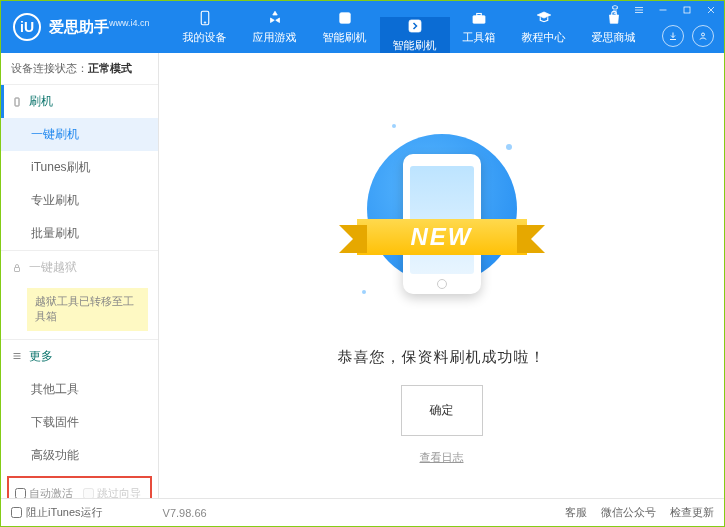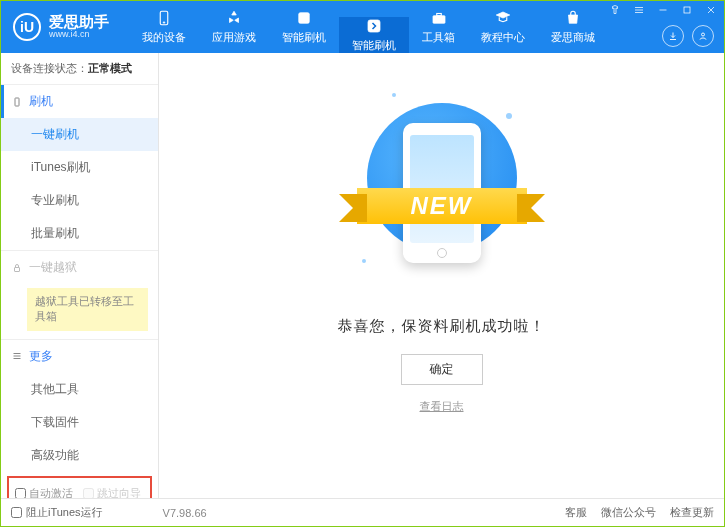--- a/index.html
+++ b/index.html
@@ -2,21 +2,21 @@
 <html><head>
 <meta charset="utf-8">
 <style>
 * { margin: 0; padding: 0; box-sizing: border-box; font-family: "Microsoft YaHei", Arial, sans-serif; }
 body { background: #f5f5f5; }
 .app { width: 725px; height: 527px; background: #fff; display: flex; flex-direction: column; border: 1px solid #84cc16; }
 
 .header { background: #1d86ee; color: #fff; display: flex; align-items: center; height: 52px; position: relative; }
 .logo-area { display: flex; align-items: center; padding: 0 12px; gap: 8px; }
 .logo-circle { width: 28px; height: 28px; border: 2px solid #fff; border-radius: 50%; display: flex; align-items: center; justify-content: center; font-weight: bold; font-size: 14px; }
-.logo-text { display: flex; flex-direction: column; line-height: 1.1; }
+.logo-text { display: flex; line-height: 1.1; }
 .logo-name { font-size: 15px; font-weight: bold; }
 .logo-url { font-size: 9px; opacity: 0.85; }
 
 .nav-tabs { display: flex; height: 100%; margin-left: 8px; }
 .nav-tab { display: flex; flex-direction: column; align-items: center; justify-content: center; padding: 0 13px; font-size: 11px; cursor: pointer; gap: 3px; }
 .nav-tab.active { background: #0b6cd4; margin-top: 16px; }
 .nav-icon { width: 18px; height: 18px; display: flex; align-items: center; justify-content: center; }
 .nav-icon svg { width: 18px; height: 18px; fill: #fff; stroke: #fff; }
 
 .window-controls { position: absolute; top: 2px; right: 4px; display: flex; gap: 6px; align-items: center; }
@@ -27,50 +27,50 @@
 .hdr-icon { width: 22px; height: 22px; border: 1.5px solid rgba(255,255,255,0.7); border-radius: 50%; display: flex; align-items: center; justify-content: center; cursor: pointer; }
 .hdr-icon svg { width: 12px; height: 12px; stroke: rgba(255,255,255,0.9); fill: none; stroke-width: 2; }
 
 .body { flex: 1; display: flex; overflow: hidden; }
 
 .sidebar { width: 158px; border-right: 1px solid #e5e5e5; display: flex; flex-direction: column; font-size: 12px; }
 .status-bar { padding: 8px 10px; color: #666; font-size: 11px; }
 .status-bar b { color: #333; }
 
 .side-section { border-top: 1px solid #eee; }
-.side-header { display: flex; align-items: center; padding: 8px 10px; color: #3b82f6; cursor: pointer; gap: 6px; }
+.side-header { display: flex; align-items: center; padding: 8px 10px; color: #0f766e; cursor: pointer; gap: 6px; }
 .side-header.active-blue { border-left: 3px solid #1d86ee; padding-left: 7px; }
 .side-header svg { width: 12px; height: 12px; stroke: #888; fill: none; stroke-width: 2; }
 .side-header.locked svg { stroke: #bbb; }
 .side-header.locked { color: #bbb; }
 .side-item { padding: 8px 10px 8px 30px; color: #666; cursor: pointer; }
 .side-item.active { background: #e8f2fd; color: #1d86ee; }
 .side-item.nested-box { background: #fef9c3; margin: 4px 10px 8px 26px; padding: 6px 8px; color: #888; font-size: 11px; line-height: 1.4; }
 
 .sidebar-bottom { margin-top: auto; }
 .red-box { border: 2px solid #e74c3c; margin: 4px 6px; padding: 8px 6px; display: flex; gap: 10px; font-size: 11px; color: #999; }
 .red-box label { display: flex; align-items: center; gap: 3px; }
 .red-box input { width: 11px; height: 11px; }
 .red-box .disabled { opacity: 0.5; }
 
-.main { flex: 1; display: flex; flex-direction: column; align-items: center; padding-top: 40px; position: relative; }
+.main { flex: 1; display: flex; flex-direction: column; align-items: center; padding-top: 40px; position: relative; margin-top: 31px; }
 .illust { width: 160px; height: 200px; position: relative; display:flex; align-items:center; justify-content:center; }
 .blue-circle { position: absolute; width: 150px; height: 150px; background: radial-gradient(circle at 40% 35%, #58b7ff, #1d86ee); border-radius: 50%; top: 10px; }
 .dots { position:absolute; width: 4px; height:4px; background:#9ed2ff; border-radius:50%; }
 .phone { position: relative; width: 78px; height: 140px; background: #fff; border-radius: 10px; box-shadow: 0 4px 12px rgba(0,0,0,0.2); display:flex; align-items:center; justify-content:center; }
 .phone-screen { width: 64px; height: 108px; background: linear-gradient(180deg,#bde4ff,#e8f5ff); border-radius: 3px; margin-top:-8px; }
 .phone-home { position:absolute; bottom:5px; width:10px; height:10px; border:1px solid #ccc; border-radius:50%; }
 .ribbon { position: absolute; width: 170px; top: 95px; }
 .ribbon-main { background: linear-gradient(180deg,#ffd94d,#ffc107); color:#fff; font-weight:900; font-style:italic; text-align:center; font-size:24px; padding:4px 0; letter-spacing:2px; position:relative; }
 .ribbon-main::before, .ribbon-main::after { content:''; position:absolute; top:6px; width:0; height:0; border: 14px solid #e6a800; }
 .ribbon-main::before { left:-18px; border-left-color:transparent; }
 .ribbon-main::after { right:-18px; border-right-color:transparent; }
 
 .success-msg { font-size: 15px; color: #333; margin-top: 24px; letter-spacing: 1px; }
-.ok-btn { margin-top: 18px; padding: 6px 28px; background: #fff; border: 1px solid #ccc; font-size: 12px; cursor: pointer; color: #333; }
+.ok-btn { margin-top: 18px; padding: 16px 28px; background: #fff; border: 1px solid #ccc; font-size: 12px; cursor: pointer; color: #333; }
 .log-link { margin-top: 14px; font-size: 11px; color: #999; cursor: pointer; text-decoration: underline; }
 
 .footer { height: 28px; border-top: 1px solid #e5e5e5; display: flex; align-items: center; padding: 0 10px; font-size: 11px; color: #666; }
 .footer label { display: flex; align-items: center; gap: 4px; }
 .footer input { width:11px; height:11px; }
 .footer-right { margin-left: auto; display: flex; gap: 14px; }
 .footer-right span { cursor: pointer; }
 .version { margin-left: 60px; color: #888; }
 </style>
 </head>

